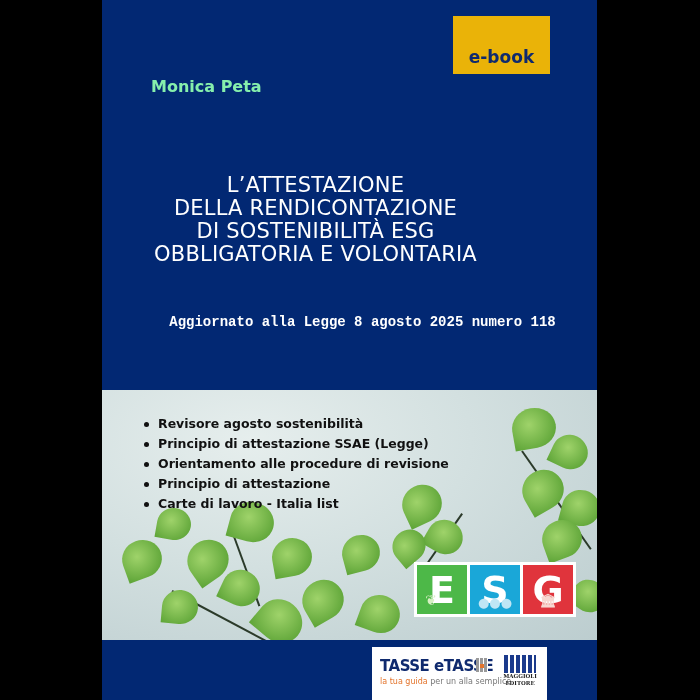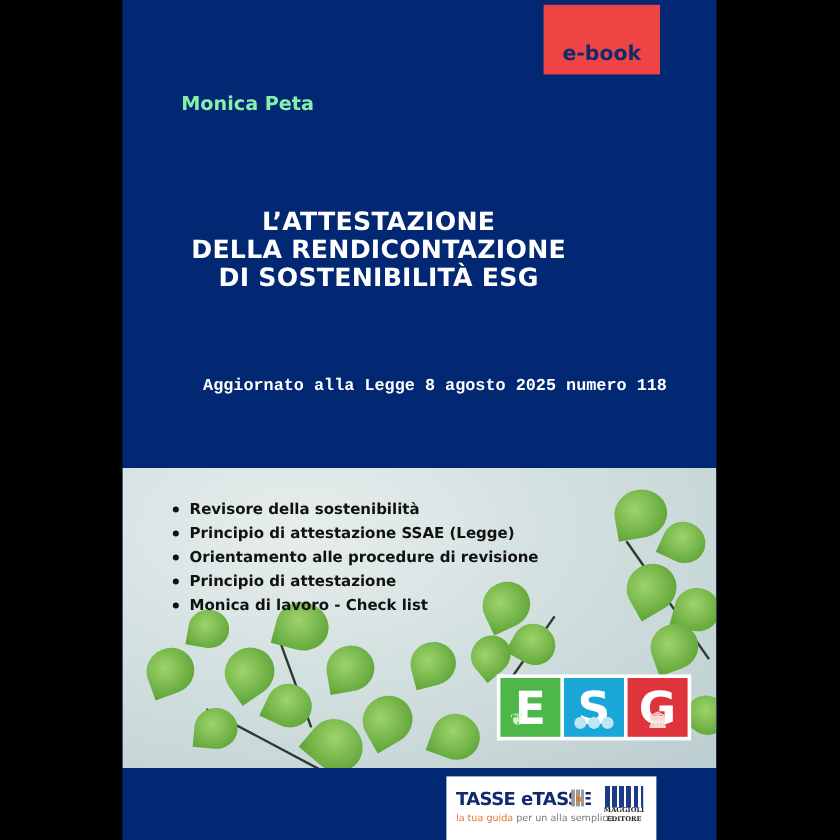--- a/index.html
+++ b/index.html
@@ -1,24 +1,24 @@
 <!DOCTYPE html>
 <html><head>
 <meta charset="utf-8">
 <style>
   html, body { margin:0; padding:0; }
   body { width:700px; height:700px; background:#000; position:relative; overflow:hidden;
          font-family:"DejaVu Sans", sans-serif; }
   .cover { position:absolute; left:102px; top:0; width:495px; height:700px; background:#022873; overflow:hidden; }
-  .badge { position:absolute; left:351px; top:4px; width:97px; height:58px; background:#ef4444;
+  .badge { position:absolute; left:351px; top:16px; width:97px; height:58px; background:#eab308;
            display:flex; align-items:flex-end; justify-content:center; padding-bottom:0; box-sizing:border-box; }
   .badge span { color:#0f2a6e; font-weight:bold; font-size:17px; margin-bottom:7px; }
   .author { position:absolute; left:49px; top:77px; color:#86efac; font-weight:bold; font-size:16px; }
   .title { position:absolute; left:0; width:427px; top:174px; text-align:center; color:#fff;
-           font-weight:bold; font-size:21px; line-height:23px; letter-spacing:0.2px; }
+           font-weight:normal; font-size:21px; line-height:23px; letter-spacing:0.2px; }
   .subtitle { position:absolute; left:0; width:495px; top:314px; text-align:center; color:#fff;
               font-weight:bold; font-size:14px; padding-left:26px; box-sizing:border-box;font-family:Liberation Mono, monospace; }
   .photo { position:absolute; left:0; top:390px; width:495px; height:250px;
            background: radial-gradient(ellipse at 30% 20%, #e6eeed 0%, #d3e0e0 45%, #bccdcf 100%); overflow:hidden; }
   .bullets { position:absolute; left:40px; top:24px; margin:0; padding:0; list-style:none; }
   .bullets li { color:#111; font-weight:bold; font-size:12.5px; line-height:20px; position:relative; padding-left:16px; }
   .bullets li::before { content:""; position:absolute; left:2px; top:8px; width:5px; height:5px; background:#111; border-radius:50%; }
   .esg { position:absolute; left:312px; top:172px; width:162px; height:55px; background:#fff; display:flex; gap:3px; padding:3px; box-sizing:border-box; }
   .esg div { flex:1; display:flex; align-items:center; justify-content:center; color:#fff; font-weight:bold; font-size:38px; position:relative; }
   .footer { position:absolute; left:0; top:640px; width:495px; height:60px; }
@@ -44,20 +44,21 @@
   <div class="badge">
     <span>e-book</span>
   </div>
 
   <div class="author">Monica Peta</div>
 
   <div class="title">
     <div>L’ATTESTAZIONE</div>
     <div>DELLA RENDICONTAZIONE</div>
     <div>DI SOSTENIBILITÀ ESG</div>
+    <div>OBBLIGATORIA E VOLONTARIA</div>
   </div>
 
   <div class="subtitle">Aggiornato alla Legge 8 agosto 2025 numero 118</div>
 
   <div class="photo">
 
     <div class="stem" style="left:70px;top:200px;width:150px;transform:rotate(28deg);"></div>
     <div class="stem" style="left:130px;top:140px;width:80px;transform:rotate(70deg);"></div>
     <div class="stem" style="left:420px;top:60px;width:120px;transform:rotate(55deg);"></div>
     <div class="stem" style="left:320px;top:180px;width:70px;transform:rotate(-55deg);"></div>
@@ -77,25 +78,25 @@
     <div class="leaf" style="left:325px;top:130px;width:36px;height:34px;transform:rotate(30deg);"></div>
     <div class="leaf" style="left:290px;top:140px;width:34px;height:32px;transform:rotate(-40deg);"></div>
     <div class="leaf" style="left:410px;top:18px;width:44px;height:40px;transform:rotate(-10deg);"></div>
     <div class="leaf" style="left:450px;top:45px;width:36px;height:34px;transform:rotate(25deg);"></div>
     <div class="leaf" style="left:420px;top:80px;width:42px;height:40px;transform:rotate(-30deg);"></div>
     <div class="leaf" style="left:460px;top:100px;width:38px;height:36px;transform:rotate(15deg);"></div>
     <div class="leaf" style="left:440px;top:130px;width:40px;height:38px;transform:rotate(-20deg);"></div>
     <div class="leaf" style="left:470px;top:190px;width:34px;height:32px;transform:rotate(35deg);"></div>
 
     <ul class="bullets">
-      <li>Revisore della sostenibilità</li>
+      <li>Revisore agosto sostenibilità</li>
       <li>Principio di attestazione SSAE (Legge)</li>
       <li>Orientamento alle procedure di revisione</li>
       <li>Principio di attestazione</li>
-      <li>Monica di lavoro - Check list</li>
+      <li>Carte di lavoro - Italia list</li>
     </ul>
 
     <div class="esg">
       <div style="background:#4db848;">
         <span>E</span>
         <span style="position:absolute;left:8px;bottom:6px;font-size:14px;color:#d7f0c4;">❦</span>
       </div>
       <div style="background:#1aa7d8;">
         <span>S</span>
         <span style="position:absolute;bottom:4px;font-size:13px;color:#bfe6f5;">●●●</span>

